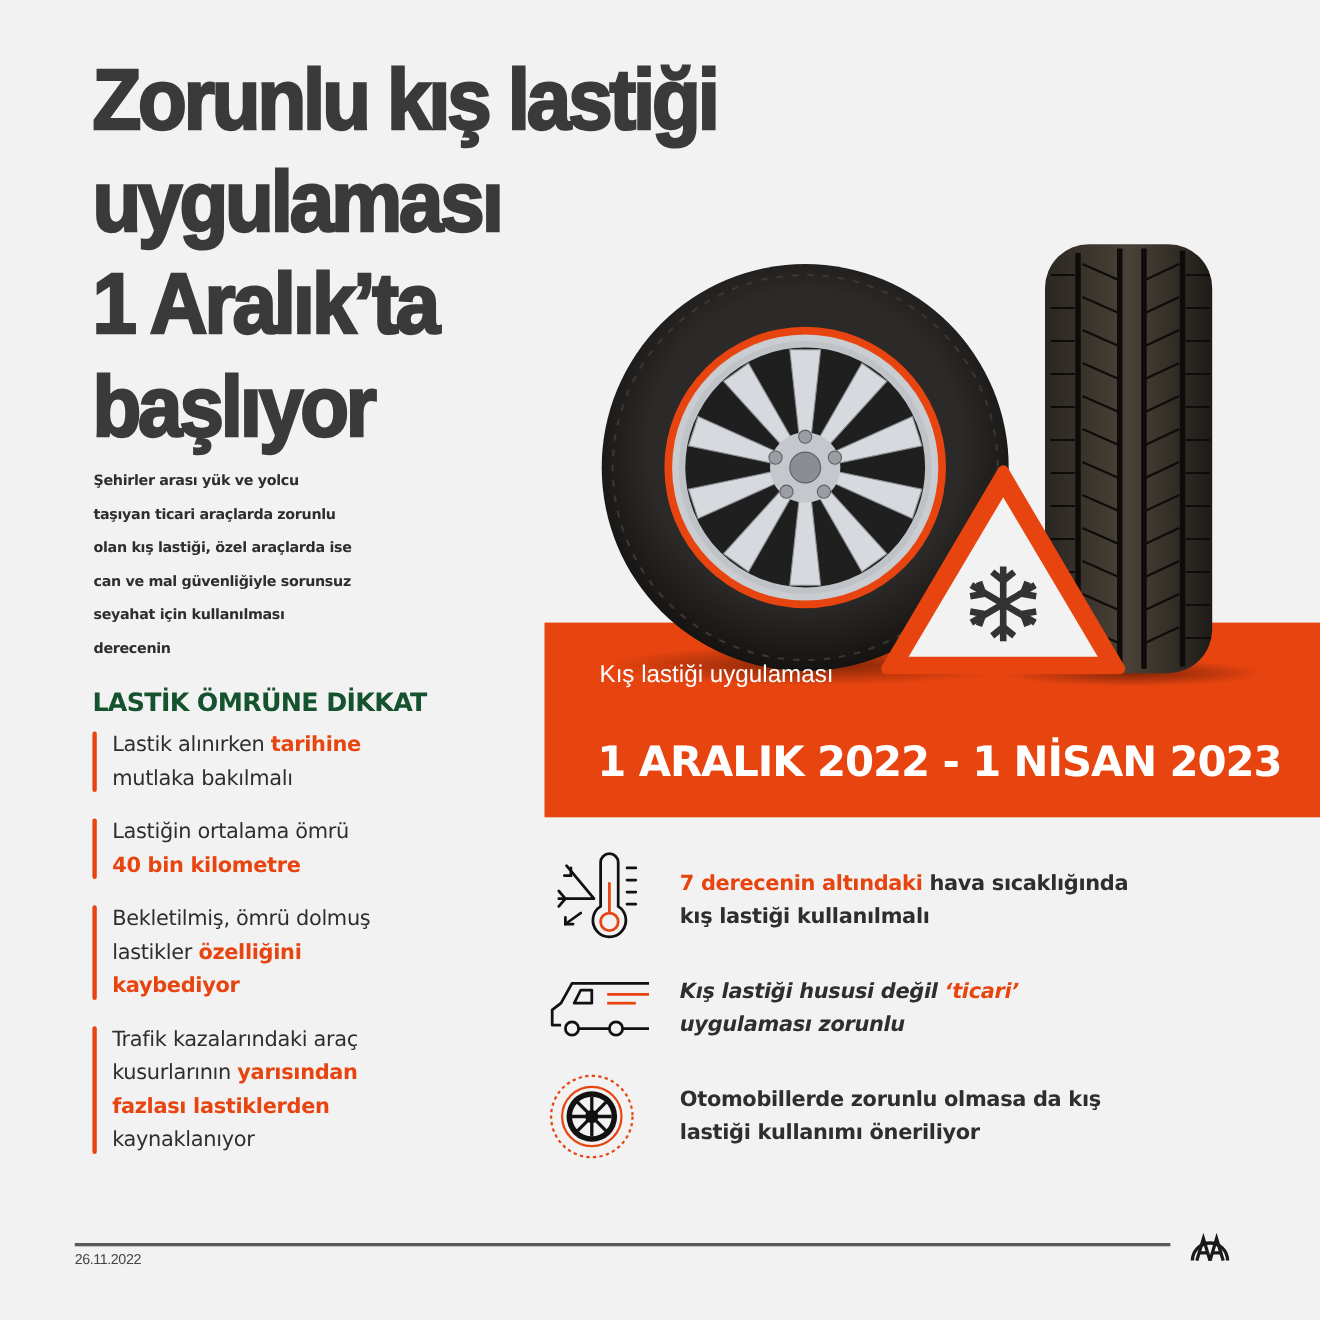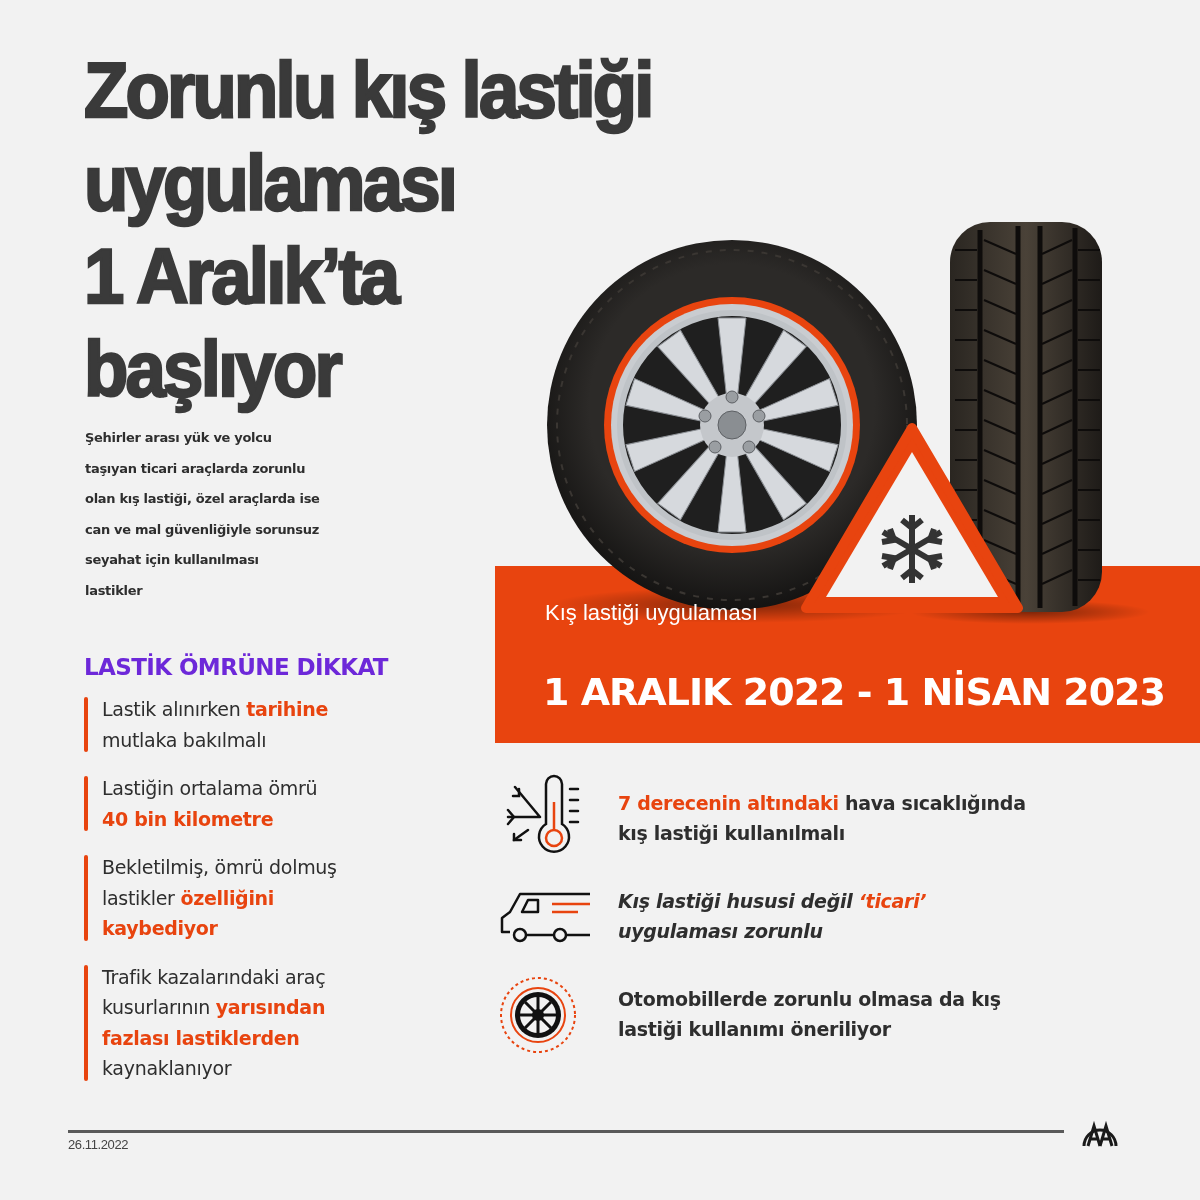--- a/index.html
+++ b/index.html
@@ -10,23 +10,23 @@
     font-family: "Liberation Sans", sans-serif; font-weight: 900; font-size: 78px;
     line-height: 93px; color: #3a3a3a; letter-spacing: -3px; transform: scaleX(0.93); transform-origin: left top; }
   .title div { white-space: nowrap; font-weight: 700; -webkit-text-stroke: 2.5px #3a3a3a; }
 
   .intro { position: absolute; left: 85px; top: 423px; width: 400px;
     font-family: "DejaVu Sans", sans-serif; font-size: 13px; line-height: 30.5px;
     color: #2e2e2e; font-weight: 600; letter-spacing: -0.3px; }
 
   .section-head { position: absolute; left: 84px; top: 626px;
     font-family: "DejaVu Sans", sans-serif; font-weight: 700; font-size: 23px;
-    color: #6d28d9; letter-spacing: -0.6px; margin-top: 28px; }
-
-  .bullets { position: absolute; left: 84px; top: 694px; width: 400px; }
+    color: #14532d; letter-spacing: -0.6px; }
+
+  .bullets { position: absolute; left: 84px; top: 662px; width: 400px; }
   .bullet { position: relative; padding-left: 18px; font-size: 19px; line-height: 30.5px;
     color: #2e2e2e; letter-spacing: -0.3px; margin-bottom: 18px; }
   .bullet .bar { position: absolute; left: 0; top: 3px; bottom: 3px; width: 4px;
     background: #e8440f; border-radius: 2px; }
   .hl { color: #e8440f; font-weight: 700; }
 
   .banner { position: absolute; left: 495px; top: 566px; width: 705px; height: 177px; background: #e8440f; }
   .banner-sub { position: absolute; left: 545px; top: 600px; font-size: 22px; color: #fff;
     font-family: "Liberation Sans", sans-serif; }
   .banner-main { position: absolute; left: 543px; top: 670px; font-size: 38px; font-weight: 700;
@@ -53,21 +53,21 @@
   <div>1 Aralık’ta</div>
   <div>başlıyor</div>
 </div>
 
 <div class="intro">
   <div>Şehirler arası yük ve yolcu</div>
   <div>taşıyan ticari araçlarda zorunlu</div>
   <div>olan kış lastiği, özel araçlarda ise</div>
   <div>can ve mal güvenliğiyle sorunsuz</div>
   <div>seyahat için kullanılması</div>
-  <div>lastikler</div>
+  <div>derecenin</div>
 </div>
 
 <div class="section-head">LASTİK ÖMRÜNE DİKKAT</div>
 
 <div class="bullets">
   <div class="bullet">
     <span class="bar"></span>
     <span>Lastik alınırken </span><span class="hl">tarihine</span><br>
     <span>mutlaka bakılmalı</span>
   </div>

